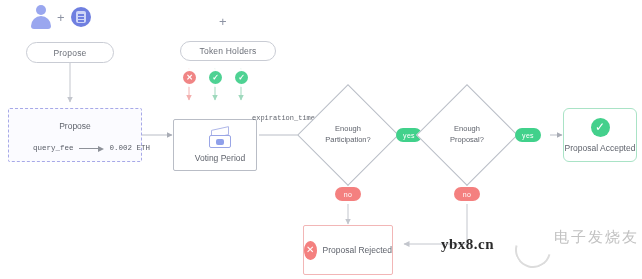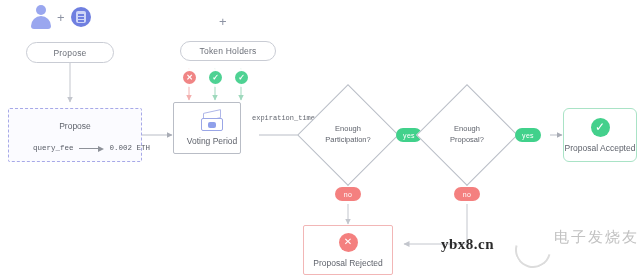--- a/index.html
+++ b/index.html
@@ -85,21 +85,21 @@
     border-radius: 6px;
     display: flex; flex-direction: column;
     align-items: center; justify-content: center; gap: 6px;
   }
   .greenbox .label { font-size: 8.5px; color: #5f636c; white-space: nowrap; }
 
   .redbox {
     border: 1px solid #f2b6b6;
     background: #ffffff;
     border-radius: 2px;
-    display: flex; flex-direction: column;
+    display: flex; flex-direction: row;
     align-items: center; justify-content: center; gap: 6px;
   }
   .redbox .label { font-size: 8.5px; color: #5f636c; white-space: nowrap; }
 
   .diamond-wrap { position: absolute; }
   .diamond-shape {
     position: absolute; left: 0; top: 0;
     width: 100%; height: 100%;
     border: 1px solid #b9bdc6;
     background: #fff;
@@ -347,21 +347,21 @@
   <div class="node dashedbox" style="left:8px; top:108px; width:134px; height:54px;">
     <div class="title">Propose</div>
     <div class="kvrow">
       <span class="key">query_fee</span>
       <span class="mini-arrow"></span>
       <span class="val">0.002 ETH</span>
       <span class="eth-diamond"></span>
     </div>
   </div>
 
-  <div class="node plainbox" style="left:173px; top:102px; width:68px; height:52px;padding-left:10px;">
+  <div class="node plainbox" style="left:173px; top:119px; width:84px; height:52px;padding-left:10px;">
     <span class="icon-ballot">
       <span class="lid"></span>
         <span class="box"></span>
         <span class="slot"></span>
     </span>
     <span class="label">Voting Period</span>
   </div>
 
   <div class="edge-label" style="left:252px; top:114px;">expiration_time</div>
 

